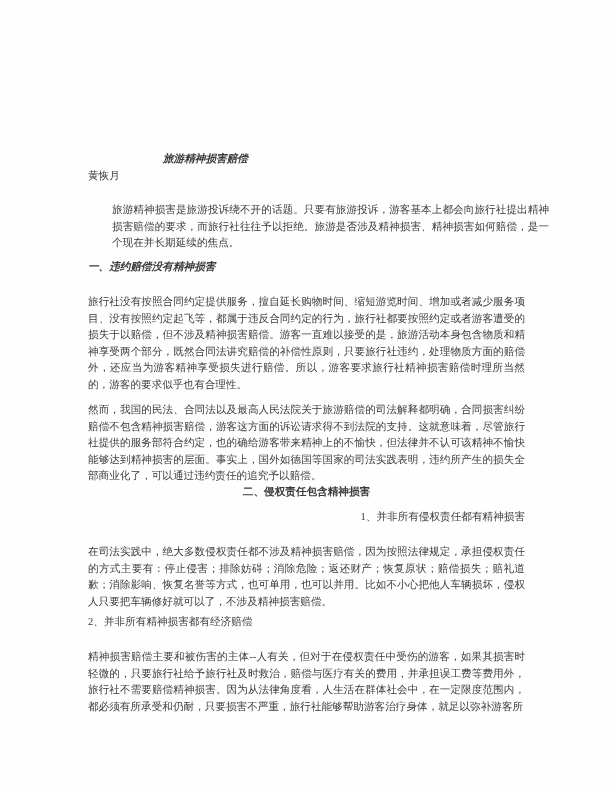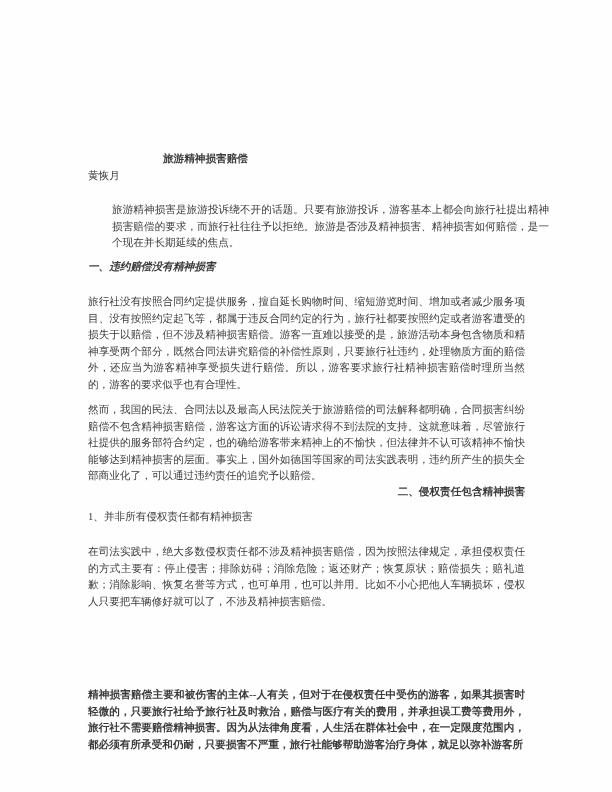--- a/index.html
+++ b/index.html
@@ -22,31 +22,31 @@
     width: 437px;
     margin: 0;
     padding: 0;
     font-size: 10.6px;
     line-height: 16.6px;
     font-weight: normal;
     text-align: justify;
     letter-spacing: 0.02px;
     word-break: break-all;
   }
-  .doc-title   { left: 163px; width: auto; top: 151px; font-weight: bold; text-align: left; }
+  .doc-title   { left: 163px; width: auto; top: 151px; font-weight: bold; text-align: left; font-style: italic; }
   .doc-author  { top: 168px; text-align: left; }
   .para-intro  { top: 202px; margin-left: 24px; }
   .heading-1   { top: 259px; font-weight: bold; text-align: left; font-style: italic; }
   .para-breach { top: 294px; }
   .para-law    { top: 402px; }
-  .heading-2   { top: 484px; font-weight: bold; text-align: right; }
-  .subhead-21  { top: 509px; text-align: left; }
+  .heading-2   { top: 484px; font-weight: bold; text-align: center; }
+  .subhead-21  { top: 509px; text-align: right; }
   .para-tort   { top: 544px; }
   .subhead-22  { top: 614px; text-align: left; }
-  .para-minor  { top: 687px; font-weight: bold; }
+  .para-minor  { top: 649px; }
 </style>
 </head>
 <body>
 
 <div class="page">
   <h1 class="blk doc-title">旅游精神损害赔偿</h1>
 
   <div class="blk doc-author">黄恢月</div>
 
   <p class="blk para-intro">旅游精神损害是旅游投诉绕不开的话题。只要有旅游投诉，游客基本上都会向旅行社提出精神损害赔偿的要求，而旅行社往往予以拒绝。旅游是否涉及精神损害、精神损害如何赔偿，是一个现在并长期延续的焦点。</p>
@@ -56,15 +56,16 @@
   <p class="blk para-law">然而，我国的民法、合同法以及最高人民法院关于旅游赔偿的司法解释都明确，合同损害纠纷赔偿不包含精神损害赔偿，游客这方面的诉讼请求得不到法院的支持。这就意味着，尽管旅行社提供的服务部符合约定，也的确给游客带来精神上的不愉快，但法律并不认可该精神不愉快能够达到精神损害的层面。事实上，国外如德国等国家的司法实践表明，违约所产生的损失全部商业化了，可以通过违约责任的追究予以赔偿。</p>
 
   <p class="blk para-breach">旅行社没有按照合同约定提供服务，擅自延长购物时间、缩短游览时间、增加或者减少服务项目、没有按照约定起飞等，都属于违反合同约定的行为，旅行社都要按照约定或者游客遭受的损失于以赔偿，但不涉及精神损害赔偿。游客一直难以接受的是，旅游活动本身包含物质和精神享受两个部分，既然合同法讲究赔偿的补偿性原则，只要旅行社违约，处理物质方面的赔偿外，还应当为游客精神享受损失进行赔偿。所以，游客要求旅行社精神损害赔偿时理所当然的，游客的要求似乎也有合理性。</p>
 
   <h2 class="blk heading-2">二、侵权责任包含精神损害</h2>
 
   <h3 class="blk subhead-21">1、并非所有侵权责任都有精神损害</h3>
 
   <p class="blk para-tort">在司法实践中，绝大多数侵权责任都不涉及精神损害赔偿，因为按照法律规定，承担侵权责任的方式主要有：停止侵害；排除妨碍；消除危险；返还财产；恢复原状；赔偿损失；赔礼道歉；消除影响、恢复名誉等方式，也可单用，也可以并用。比如不小心把他人车辆损坏，侵权人只要把车辆修好就可以了，不涉及精神损害赔偿。</p>
 
+  <h3 class="blk subhead-22">2、并非所有精神损害都有经济赔偿</h3>
 
   <p class="blk para-minor">精神损害赔偿主要和被伤害的主体--人有关，但对于在侵权责任中受伤的游客，如果其损害时轻微的，只要旅行社给予旅行社及时救治，赔偿与医疗有关的费用，并承担误工费等费用外，旅行社不需要赔偿精神损害。因为从法律角度看，人生活在群体社会中，在一定限度范围内，都必须有所承受和仍耐，只要损害不严重，旅行社能够帮助游客治疗身体，就足以弥补游客所</p>
 </div>
 
 </body></html>

